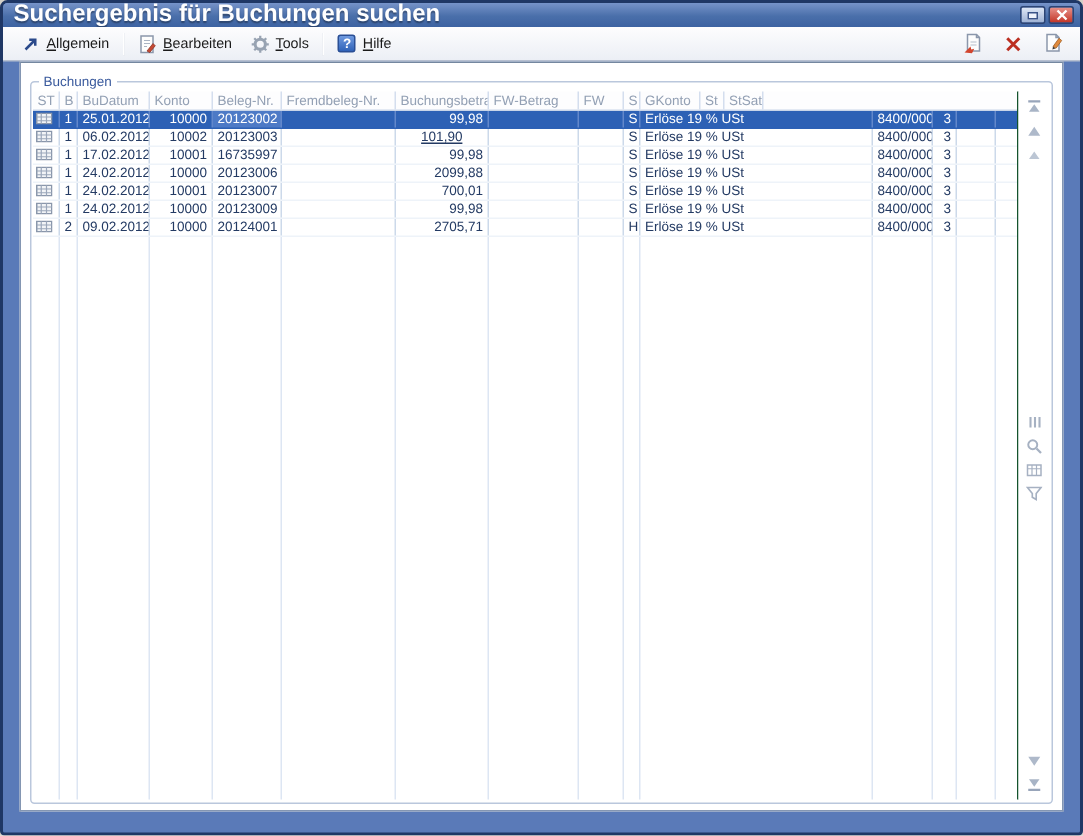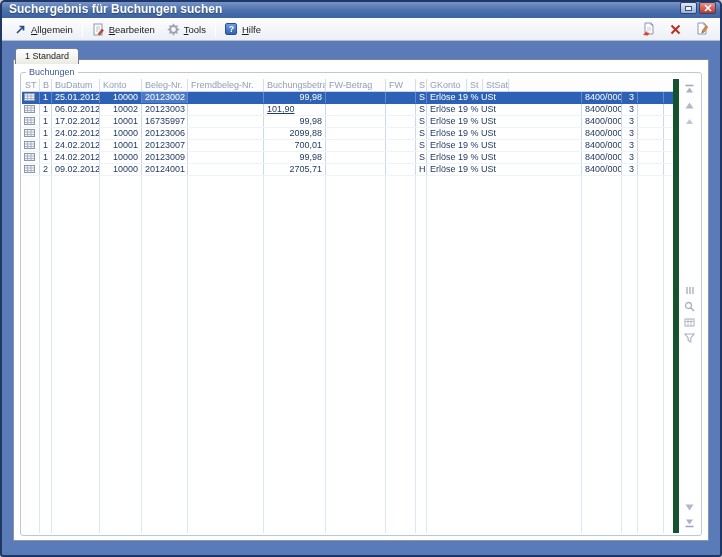--- a/index.html
+++ b/index.html
@@ -7,22 +7,22 @@
   .window {
     position:relative; width:722px; height:557px;
     background:#5a7ab8;
     border:2px solid #1f3765; border-radius:5px 5px 3px 3px;
     display:flex; flex-direction:column; overflow:hidden;
   }
   
   .titlebar {
     height:16px; flex:0 0 16px;
     background:linear-gradient(#7693c9 0%, #4a6faa 55%, #3d63a2 100%);
-    color:#fff; font-size:12px; font-weight:bold;
-    display:flex; padding:0 4px 0 7px;
+    color:#fff; font-size:16px; font-weight:bold;
+    display:flex; align-items:center; padding:0 4px 0 7px;
     text-shadow:0 1px 1px rgba(0,0,0,.35);
   }
   .titlebar .spacer { flex:1; }
   .winbtn {
     width:17px; height:12px; margin-left:2px; border-radius:2px;
     border:1px solid #2c4474; display:flex; align-items:center; justify-content:center;
   }
   .winbtn.restore { background:linear-gradient(#dfe7f5,#9db1d4); }
   .winbtn.restore .glyph { width:7px; height:5px; border:1px solid #3a5387; background:#eef2fa; }
   .winbtn.close { background:linear-gradient(#e8928a,#c23527); }
@@ -59,21 +59,21 @@
     display:flex; flex-direction:column; padding:7px 4px 4px 4px; min-height:0;
   }
   fieldset.groupbox {
     flex:1; margin:0 2px; border:1px solid #bac7dc; border-radius:3px;
     display:flex; min-height:0; padding:2px 1px 2px 1px;
   }
   fieldset.groupbox legend {
     font-size:9px; color:#3a5a9d; margin-left:4px; padding:0 3px;
   }
   .gridzone { flex:1; display:flex; min-height:0; }
-  .grid { flex:1; display:flex; flex-direction:column; border-right:6px solid #14532d; min-width:0; }
+  .grid { flex:1; display:flex; flex-direction:column; border-right:1px solid #14532d; min-width:0; }
   .grid-header { display:flex; flex:0 0 13px; background:#fdfdfe; border-bottom:1px solid #c9d5e8; }
   .hcell {
     font-size:9px; color:#93a0b4; padding:1px 3px 0 3px; border-right:1px solid #d4deee;
     white-space:nowrap; overflow:hidden; flex:0 0 auto;
   }
   .hcell.fill { flex:1 1 auto; border-right:none; }
   .grid-row { display:flex; flex:0 0 12px; border-bottom:1px solid #eef3f9; }
   .cell {
     font-size:9px; color:#233a63; line-height:11px; padding:0 3px;
     border-right:1px solid #ccd9ea; white-space:nowrap; overflow:hidden; flex:0 0 auto;
@@ -165,23 +165,20 @@
         <svg width="13" height="14" viewBox="0 0 13 14">
             <path d="M2 1 H8 L10 3 V12 H2 Z" fill="#fdfdfd" stroke="#8b97ab"></path>
             <path d="M8 1 V3 H10" fill="none" stroke="#8b97ab"></path>
             <path d="M6 9 L10 3.5 L11.8 5 L8 10.2 Z" fill="#e08a3c" stroke="#9c5a1e" stroke-width="0.5"></path>
             <path d="M6 9 L5.6 11 L7.6 10.4 Z" fill="#3c3c3c"></path>
           </svg>
       </span>
     </div>
   </div>
 
-  <div class="tabband">
-    <span class="tab">1 Standard</span>
-  </div>
 
   <div class="contentwrap">
     <fieldset class="groupbox">
       <legend>Buchungen</legend>
       <div class="gridzone">
         <div class="grid">
           <div class="grid-header">
               <div class="hcell" style="width: 18px;">ST</div>
               <div class="hcell" style="width: 12px;">B</div>
               <div class="hcell" style="width: 48px;">BuDatum</div>
@@ -223,21 +220,21 @@
                   <svg width="11" height="8" viewBox="0 0 11 8">
                     <rect x="0.5" y="0.5" width="10" height="7" fill="#f2f4f7" stroke="#8a97ab"></rect>
                     <path d="M0.5 3 H10.5 M0.5 5.5 H10.5 M3.5 0.5 V7.5 M7 0.5 V7.5" stroke="#9aa6ba" stroke-width="0.8"></path>
                   </svg>
                 </div>
                 <div class="cell" style="width: 12px; text-align: right;">1</div>
                 <div class="cell" style="width: 48px; text-align: left;">06.02.2012</div>
                 <div class="cell" style="width: 42px; text-align: right;">10002</div>
                 <div class="cell" style="width: 46px; text-align: right;">20123003</div>
                 <div class="cell" style="width: 76px; text-align: left;"></div>
-                <div class="cell" style="width: 62px; text-align: left; text-decoration: underline;">101,90</div>
+                <div class="cell" style="width: 62px; text-align: center; text-decoration: underline;">101,90</div>
                 <div class="cell" style="width: 60px; text-align: right;"></div>
                 <div class="cell" style="width: 30px; text-align: left;"></div>
                 <div class="cell" style="width: 11px; text-align: left;">S</div>
                 <div class="cell" style="width: 155px; text-align: left;">Erlöse 19 % USt</div>
                 <div class="cell" style="width: 40px; text-align: right;">8400/000</div>
                 <div class="cell" style="width: 16px; text-align: right;">3</div>
                 <div class="cell" style="width: 26px; text-align: left;"></div>
                 <div class="cell fill"></div>
               </div><div class="grid-row">
                 <div class="cell" style="width: 18px; text-align: center; padding: 1px 0px 0px 2px;">

